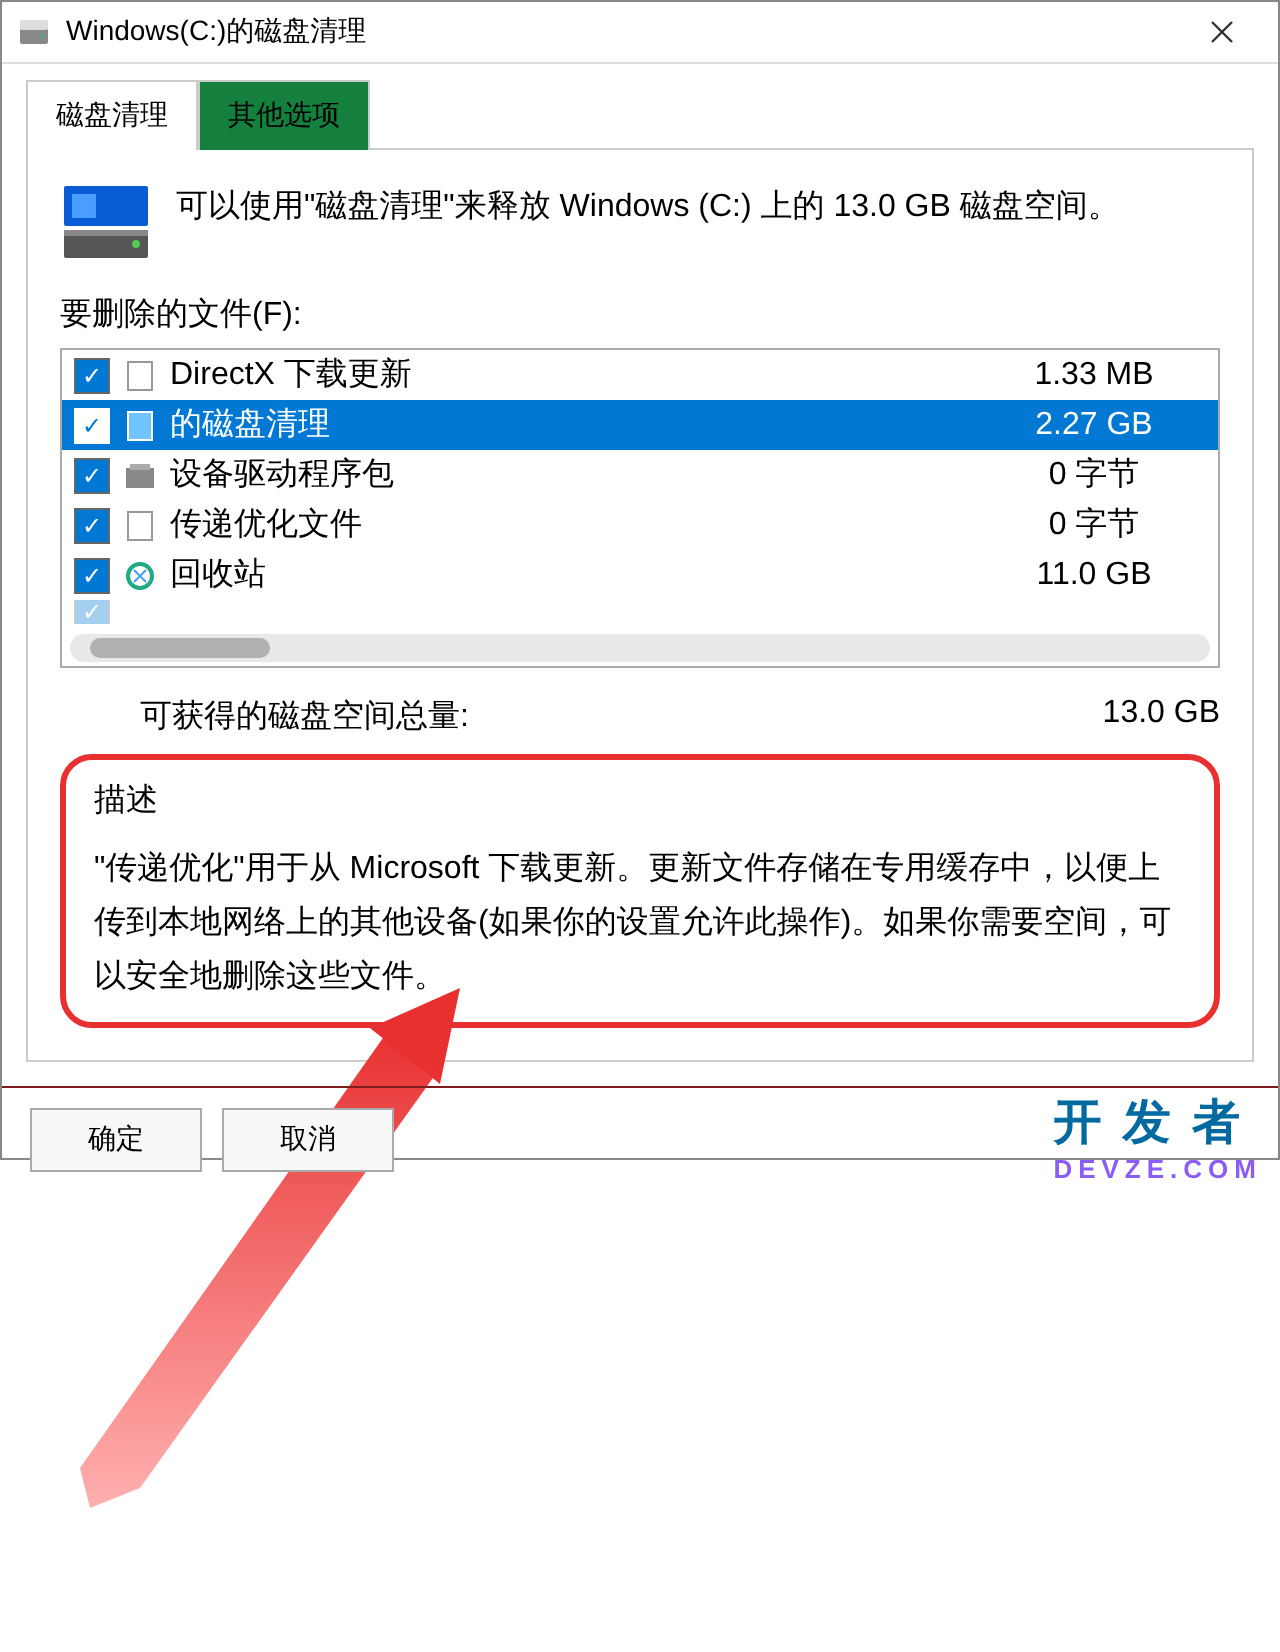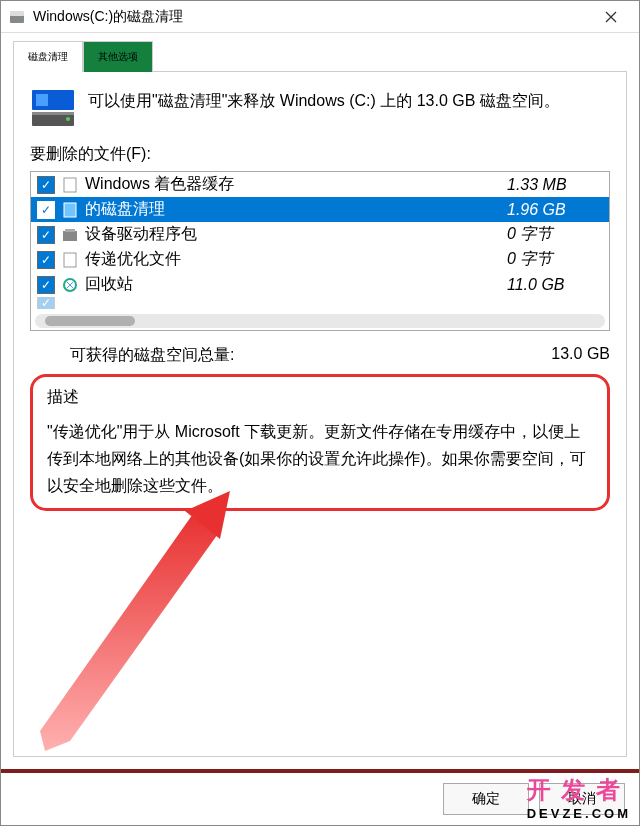--- a/index.html
+++ b/index.html
@@ -1,50 +1,50 @@
 <!DOCTYPE html>
 <html><head>
 <meta charset="utf-8">
 <style>
 * { box-sizing: border-box; margin: 0; padding: 0; }
 body { font-family: "Microsoft YaHei", "Segoe UI", sans-serif; font-size: 14px; background: #fff; width: 640px; height: 826px; position: relative; overflow: hidden; }
-.window { width: 640px; height: 826px; border: 1px solid #888; background: #fff; display: flex; flex-direction: column; }
+.window { width: 640px; height: 580px; border: 1px solid #888; background: #fff; display: flex; flex-direction: column; }
 .titlebar { height: 32px; display: flex; align-items: center; padding: 0 8px; border-bottom: 1px solid #ddd; }
 .titlebar-icon { width: 16px; height: 16px; margin-right: 8px; display: flex; align-items: center; justify-content: center; font-size: 12px; }
 .titlebar-text { flex: 1; font-size: 14px; }
 .close-btn { width: 40px; height: 30px; display: flex; align-items: center; justify-content: center; cursor: pointer; font-size: 14px; }
 .tabs { display: flex; padding: 8px 12px 0 12px; }
-.tab { padding: 8px 14px; border: 1px solid #ccc; border-bottom: none; background: #fff; font-size: 10px; cursor: pointer; position: relative; }
+.tab { padding: 8px 14px; border: 1px solid #ccc; border-bottom: none; background: #fff; font-size: 14px; cursor: pointer; position: relative; }
 .tab.active { background: #fff; z-index: 2; }
 .tab:not(.active) { background: #15803d; }
 .tab-content { border: 1px solid #ccc; margin: 0 12px 12px 12px; padding: 16px; flex: 1; display: flex; flex-direction: column; margin-top: -1px; }
 .intro { display: flex; gap: 12px; margin-bottom: 16px; }
 .disk-icon { width: 46px; height: 40px; flex-shrink: 0; }
 .intro-text { font-size: 16px; line-height: 1.6; }
 .list-label { font-size: 16px; margin-bottom: 6px; }
 .file-list { border: 1px solid #aaa; height: 160px; overflow: hidden; position: relative; }
 .file-row { display: flex; align-items: center; padding: 2px 6px; font-size: 16px; }
 .file-row.selected { background: #0078d4; color: #fff; }
 .chk { width: 18px; height: 18px; border: 1px solid #666; background: #0078d4; margin-right: 6px; display: flex; align-items: center; justify-content: center; color: #fff; font-size: 12px; flex-shrink: 0; }
 .file-row.selected .chk { background: #fff; color: #0078d4; border-color: #fff; }
 .file-icon { width: 18px; height: 18px; margin-right: 6px; flex-shrink: 0; display: flex; align-items: center; justify-content: center; }
 .file-name { flex: 1; }
-.file-size { margin-left: auto; margin-right: 16px; text-align: left; min-width: 80px; font-style: italic; }
+.file-size { margin-left: auto; margin-right: 16px; text-align: center; min-width: 80px; }
 .scrollbar-track { position: absolute; bottom: 2px; left: 4px; right: 4px; height: 14px; background: #e8e8e8; border-radius: 7px; }
 .scrollbar-thumb { position: absolute; left: 10px; width: 90px; height: 10px; top: 2px; background: #b0b0b0; border-radius: 5px; }
 .total-row { display: flex; justify-content: space-between; margin-top: 14px; font-size: 16px; margin-left: 40px; }
 .desc-box { border: 3px solid #e83030; border-radius: 16px; margin-top: 8px; padding: 10px 14px 8px 14px; }
 .desc-title { font-size: 16px; margin-bottom: 10px; }
 .desc-text { font-size: 16px; line-height: 1.7; }
 .spacer { flex: 1; position: relative; }
-.buttons { display: flex; justify-content: flex-end; gap: 10px; padding: 10px 14px; border-top: 4px solid #7f1d1d; position: relative; }
+.buttons { display: flex; gap: 10px; padding: 10px 14px; border-top: 1px solid #7f1d1d; position: relative; }
 .btn { padding: 6px 28px; border: 1px solid #aaa; background: #f8f8f8; font-size: 14px; cursor: pointer; font-family: inherit; }
 .watermark { position: absolute; right: 8px; bottom: 4px; font-family: Arial, sans-serif; font-weight: bold; pointer-events: none; }
-.wm-top { color: #ec4899; font-size: 24px; letter-spacing: 2px; }
-.wm-bot { color: #000000; font-size: 13px; letter-spacing: 3px; }
+.wm-top { color: #0369a1; font-size: 24px; letter-spacing: 2px; }
+.wm-bot { color: #8b5cf6; font-size: 13px; letter-spacing: 3px; }
 .arrow-svg { position: absolute; pointer-events: none; }
 .file-row.partial { color: #888; }
 </style>
 </head>
 <body>
 
 <div class="window">
   <div class="titlebar">
     <span class="titlebar-icon">
       <svg width="16" height="16" viewBox="0 0 16 16">
@@ -84,32 +84,32 @@
     <div class="list-label">要删除的文件(F):</div>
 
     <div class="file-list">
       <div class="file-row">
         <span class="chk">✓</span>
         <span class="file-icon">
             <svg width="14" height="16">
               <rect x="1" y="1" width="12" height="14" fill="#fff" stroke="#999"></rect>
             </svg>
           </span>
-        <span class="file-name">Windows 着色器缓存</span>
+        <span class="file-name">DirectX 下载更新</span>
         <span class="file-size">1.33 MB</span>
       </div>
       <div class="file-row selected">
         <span class="chk">✓</span>
         <span class="file-icon">
             <svg width="14" height="16">
               <rect x="1" y="1" width="12" height="14" fill="#70c4ff" stroke="#fff"></rect>
             </svg>
           </span>
         <span class="file-name">的磁盘清理</span>
-        <span class="file-size">1.96 GB</span>
+        <span class="file-size">2.27 GB</span>
       </div>
       <div class="file-row">
         <span class="chk">✓</span>
         <span class="file-icon">
             <svg width="16" height="14">
               <rect x="1" y="3" width="14" height="10" fill="#888"></rect>
               <rect x="3" y="1" width="10" height="3" fill="#aaa"></rect>
             </svg>
           </span>
         <span class="file-name">设备驱动程序包</span>

